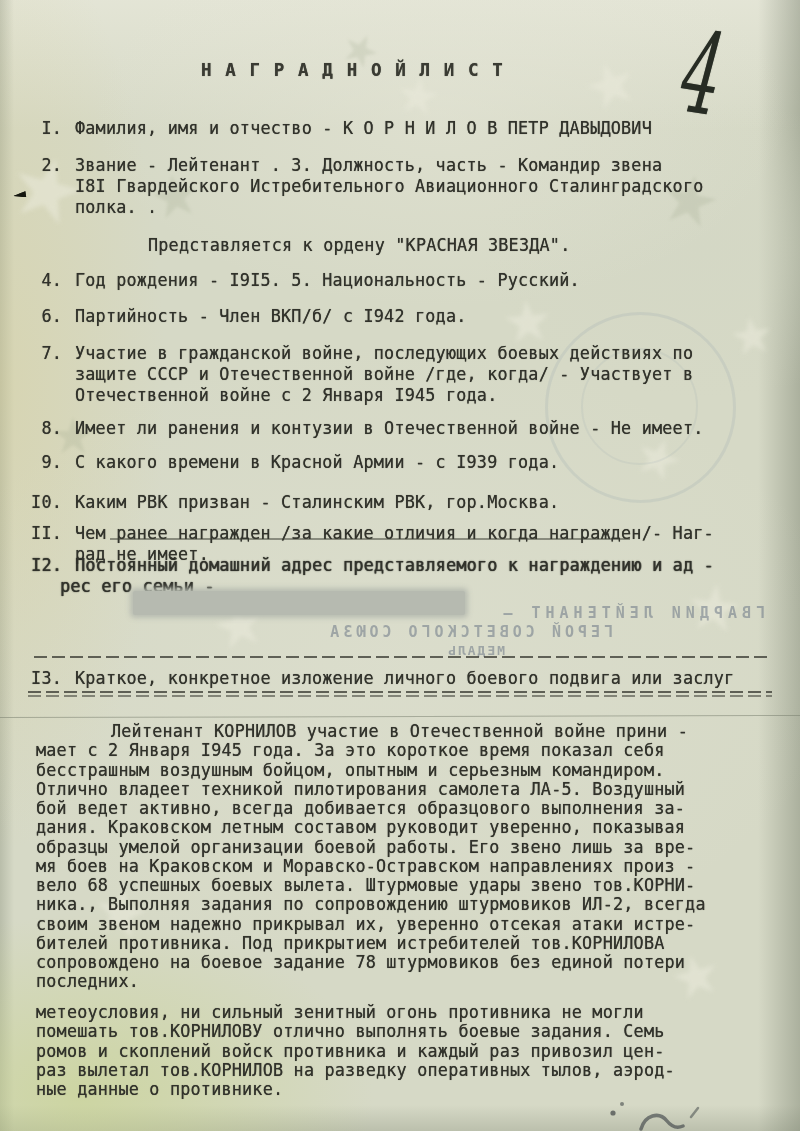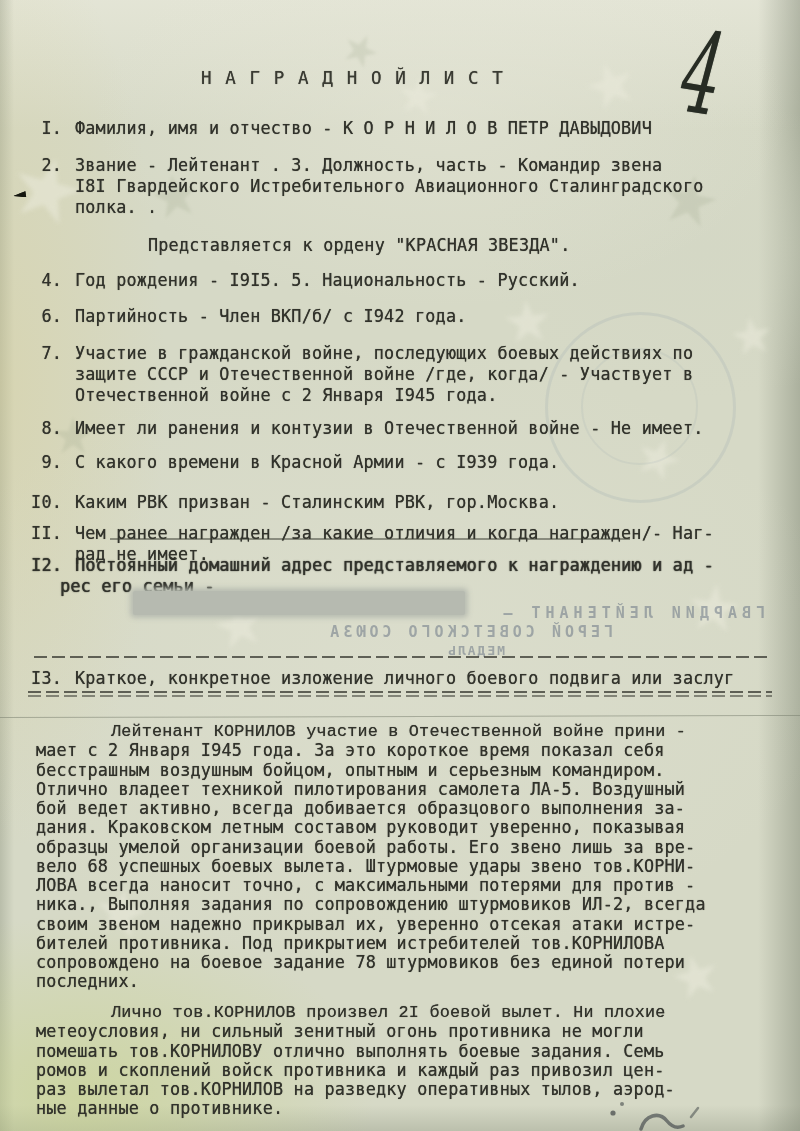--- a/index.html
+++ b/index.html
@@ -13,41 +13,41 @@
       radial-gradient(ellipse 620px 420px at 48% 58%, rgba(226,227,213,.38), transparent 75%),
       radial-gradient(ellipse 300px 200px at 88% 22%, rgba(210,214,196,.5), transparent 75%),
       linear-gradient(90deg, rgba(118,126,106,.30), transparent 14px),
       linear-gradient(270deg, rgba(112,120,102,.42), transparent 42px),
       linear-gradient(0deg, rgba(118,126,106,.28), transparent 26px),
       linear-gradient(180deg, rgba(238,238,226,.55), transparent 130px);
     font-family:"DejaVu Sans Mono", monospace;
   }
   .tw{color:#31322b;text-shadow:0 0 .7px rgba(45,46,38,.85);letter-spacing:.2px;font-size:16.8px;}
   .abs{position:absolute;}
-  .title{top:60px;left:201px;font-size:17.5px;font-weight:normal;letter-spacing:1.6px;color:#3a3b33;margin-top:8px;}
+  .title{top:60px;left:201px;font-size:17.5px;font-weight:bold;letter-spacing:1.6px;color:#3a3b33;}
   .pnum{top:6px;left:694px;font-family:"DejaVu Serif",serif;font-style:italic;font-size:96px;
         color:#272c24;transform:rotate(9deg) scale(.62,1.18);transform-origin:top left;
         text-shadow:0 0 1px rgba(30,35,28,.6);}
   .item{left:0;right:0;}
   .item .num{position:absolute;left:20px;width:42px;text-align:right;}
   .item .lines{margin-left:75px;margin-right:26px;}
   .ln{line-height:20.9px;white-space:nowrap;}
   .smudged{text-shadow:0 0 1.3px rgba(33,35,29,.95), .7px 0 .4px rgba(33,35,29,.5);}
   .pull-left{margin-left:-15px;}
   .pres{top:235px;left:148px;}
   .sep{height:2px;opacity:.78;
        background:repeating-linear-gradient(90deg,#3c3d35 0 13px, transparent 13px 18px);}
   .scratch{height:1px;background:rgba(116,122,106,.5);transform:rotate(-.15deg);}
   .u-line{height:2px;background:rgba(58,59,50,.5);}
   .redaction{background:#b6bab0;box-shadow:0 0 5px 3px rgba(182,186,176,.9);border-radius:2px;}
   .bleed{transform:scaleX(-1);color:rgba(98,110,128,.5);font-weight:bold;
          filter:blur(.7px);white-space:nowrap;font-size:15px;}
   .para{left:36px;width:730px;}
   .para .ln{line-height:19.25px;}
-  .indent{text-indent:75px;font-family:Liberation Mono, monospace;}
+  .indent{text-indent:75px;}
   .star{position:absolute;font-size:80px;line-height:1;}
   .star.light{color:#eaeadb;opacity:.55;filter:blur(2px);}
   .star.dark{color:#98a286;opacity:.20;filter:blur(1.5px);}
   .stampc{position:absolute;border-radius:50%;}
   .c1{left:545px;top:312px;width:185px;height:185px;border:3px solid rgba(108,128,158,.12);}
   .c2{left:581px;top:348px;width:113px;height:113px;border:2px solid rgba(108,128,158,.09);}
   .margin-arrow{left:15px;top:185px;font-size:15px;color:#15170f;
                 transform:rotate(-8deg) scaleX(1.35);text-shadow:0 0 .5px #15170f;}
 </style>
 </head>
@@ -180,31 +180,30 @@
   <div class="abs scratch" style="top:716px;left:0;width:800px"></div>
 
   <div class="abs tw para" style="top:722px">
     <div class="ln indent">Лейтенант КОРНИЛОВ участие в Отечественной войне прини -</div>
     <div class="ln">мает с 2 Января I945 года. За это короткое время показал себя</div>
     <div class="ln">бесстрашным воздушным бойцом, опытным и серьезным командиром.</div>
     <div class="ln">Отлично владеет техникой пилотирования самолета ЛА-5. Воздушный</div>
     <div class="ln">бой ведет активно, всегда добивается образцового выполнения за-</div>
     <div class="ln">дания. Краковском летным составом руководит уверенно, показывая</div>
     <div class="ln">образцы умелой организации боевой работы. Его звено лишь за вре-</div>
+    <div class="ln">мя боев на Краковском и Моравско-Остравском направлениях произ -</div>
     <div class="ln">вело 68 успешных боевых вылета. Штурмовые удары звено тов.КОРНИ-</div>
-    <div class="ln">ЛОВА всегда наносит точно, с максимальными потерями для против -</div>
     <div class="ln">ника., Выполняя задания по сопровождению штурмовиков ИЛ-2, всегда</div>
     <div class="ln">своим звеном надежно прикрывал их, уверенно отсекая атаки истре-</div>
     <div class="ln">бителей противника. Под прикрытием истребителей тов.КОРНИЛОВА</div>
     <div class="ln">сопровождено на боевое задание 78 штурмовиков без единой потери</div>
     <div class="ln">последних.</div>
   </div>
 
   <div class="abs tw para" style="top:1003px">
-    <div class="ln indent">Лично тов.КОРНИЛОВ произвел 2I боевой вылет. Ни плохие</div>
     <div class="ln">метеоусловия, ни сильный зенитный огонь противника не могли</div>
     <div class="ln">помешать тов.КОРНИЛОВУ отлично выполнять боевые задания. Семь</div>
     <div class="ln">ромов  и скоплений войск противника и каждый раз привозил цен-</div>
     <div class="ln">раз вылетал тов.КОРНИЛОВ на разведку оперативных тылов, аэрод-</div>
     <div class="ln">ные данные о противнике.</div>
   </div>
 
   <svg class="abs" style="top:1095px;left:575px" width="140" height="36">
     <circle cx="38" cy="18" r="2.6" fill="rgba(40,45,50,.6)"></circle>
     <circle cx="47" cy="9" r="2.0" fill="rgba(40,45,50,.5)"></circle>

